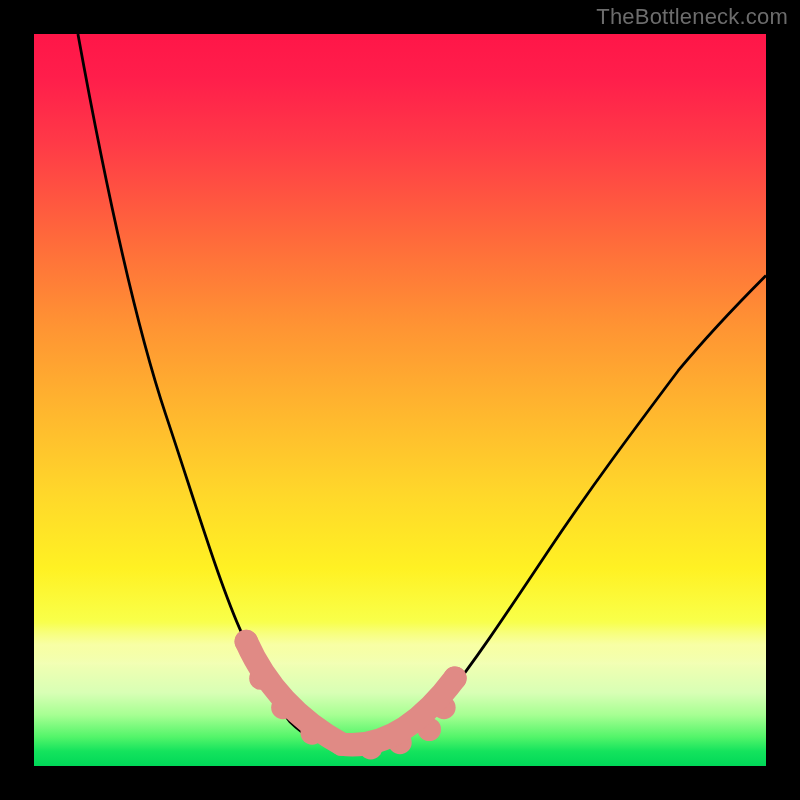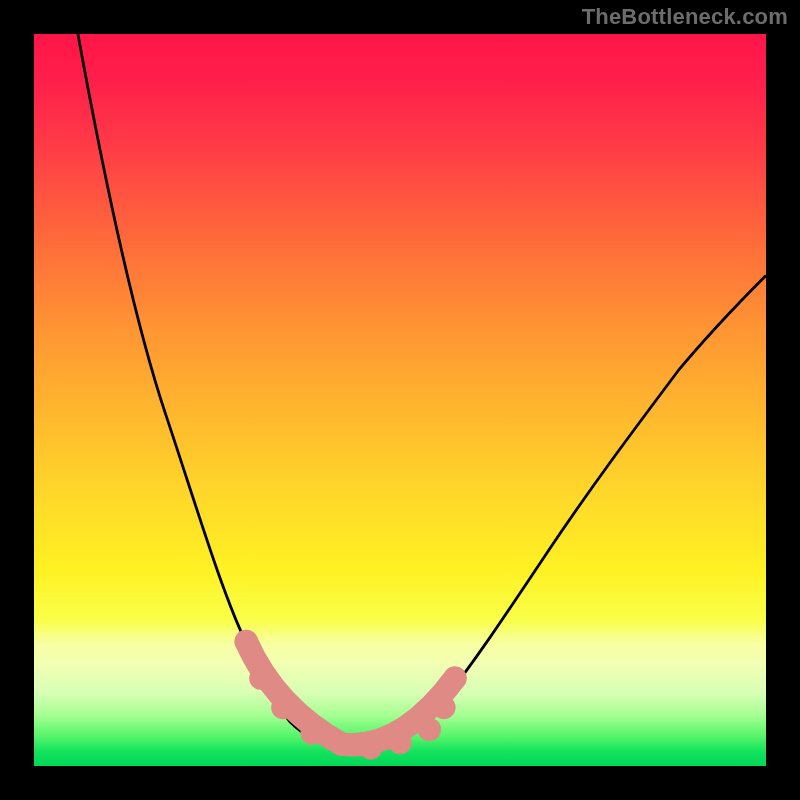--- a/index.html
+++ b/index.html
@@ -63,21 +63,21 @@
   .curve {
     position: absolute;
     inset: 0;
   }
   .watermark {
     position: absolute;
     top: 4px;
     right: 12px;
     color: #6c6c6c;
     font-size: 22px;
-    font-weight: 700;
+    font-weight: 400;
     letter-spacing: 0.2px;
   }
 </style>
 </head>
 <body>
 
 <div class="frame">
   <div class="plot">
     <div class="gradient"></div>
     <div class="yellow-strip"></div>

